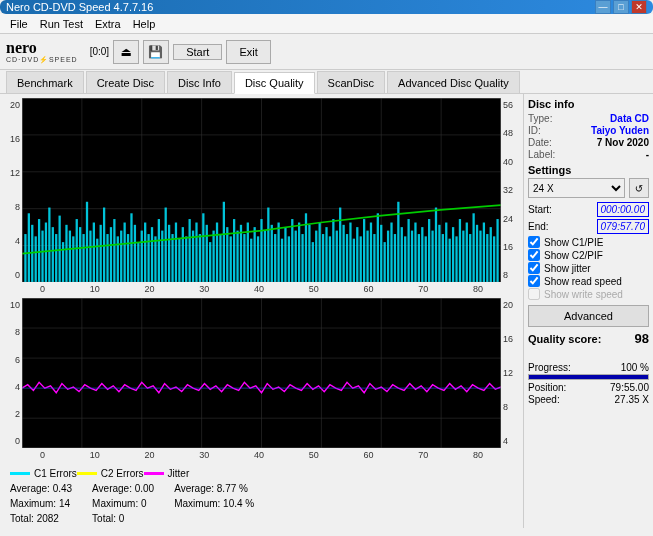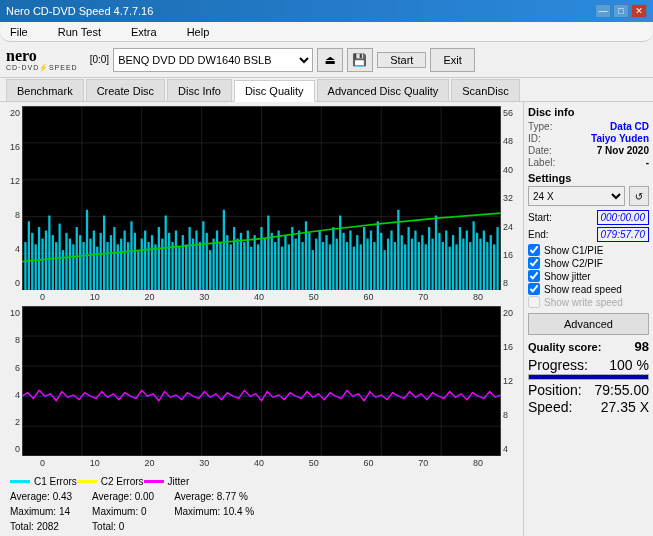--- a/index.html
+++ b/index.html
@@ -1,26 +1,26 @@
 <!DOCTYPE html>
 <html><head>
   <meta charset="utf-8">
   <style>
     * { box-sizing: border-box; margin: 0; padding: 0; }
     body { width: 653px; height: 536px; background: #f0f0f0; font-family: 'Segoe UI', Tahoma, sans-serif; font-size: 11px; overflow: hidden; }
     
     
-    .title-bar { background: linear-gradient(to right, #1a6baf, #2d8ae0); height: 22px; display: flex; align-items: center; justify-content: space-between; padding: 0 6px; color: white; font-size: 11px; }
+    .title-bar { background: linear-gradient(to right, #1a6baf, #2d8ae0); height: 14px; display: flex; align-items: center; justify-content: space-between; padding: 0 6px; color: white; font-size: 11px; border-radius: 6px; }
     .title-bar-title { display: flex; align-items: center; gap: 4px; }
     .title-bar-controls { display: flex; gap: 2px; }
     .title-bar-btn { width: 16px; height: 14px; background: #5a9fd4; border: 1px solid #3a7fbf; color: white; font-size: 9px; display: flex; align-items: center; justify-content: center; cursor: pointer; }
     .title-bar-btn.close { background: #c0392b; }
     
     
-    .menu-bar { background: #f5f5f5; height: 20px; display: flex; align-items: center; padding: 0 4px; border-bottom: 1px solid #ccc; gap: 18px; border-radius: 10px; }
+    .menu-bar { background: #f5f5f5; height: 20px; display: flex; align-items: center; padding: 0 4px; border-bottom: 1px solid #ccc; gap: 0; }
     .menu-item { padding: 2px 6px; font-size: 11px; cursor: pointer; }
     
     
     .toolbar { background: #f0f0f0; height: 36px; display: flex; align-items: center; padding: 0 6px; gap: 4px; border-bottom: 1px solid #ccc; }
     .nero-logo { display: flex; flex-direction: column; align-items: flex-start; margin-right: 8px; }
     .nero-text { font-size: 16px; font-weight: bold; color: #000; font-family: serif; line-height: 1; }
     .nero-sub { font-size: 7px; color: #333; letter-spacing: 1px; }
     
     .drive-select { width: 200px; height: 24px; font-size: 11px; border: 1px solid #aaa; background: white; }
     .toolbar-icon-btn { width: 26px; height: 24px; background: #e8e8e8; border: 1px solid #aaa; display: flex; align-items: center; justify-content: center; cursor: pointer; font-size: 12px; }
@@ -72,21 +72,21 @@
     .time-value { color: #00f; border: 1px solid #00f; padding: 1px 3px; font-size: 10px; font-style: italic; }
     
     .checkbox-row { display: flex; align-items: center; gap: 4px; margin-bottom: 1px; font-size: 10px; }
     input[type=checkbox] { width: 12px; height: 12px; }
     
     .advanced-btn { width: 100%; height: 22px; background: #e0e0e0; border: 1px solid #aaa; cursor: pointer; font-size: 11px; margin-top: 4px; }
     
     .quality-score-row { display: flex; justify-content: space-between; align-items: center; margin-top: 4px; font-size: 11px; font-weight: bold; }
     .quality-score-value { font-size: 13px; font-weight: bold; }
     
-    .progress-section { margin-top: 3px; font-size: 14px; }
+    .progress-section { margin-top: 16px; font-size: 10px; }
     .progress-row { display: flex; justify-content: space-between; margin-bottom: 1px; }
     .progress-bar-outer { height: 6px; background: #ccc; border: 1px solid #aaa; margin-bottom: 2px; }
     .progress-bar-inner { height: 100%; background: #00a; }
   </style>
 </head>
 <body>
 
 <div class="title-bar">
   <div class="title-bar-title">
     <span>Nero CD-DVD Speed 4.7.7.16</span>
@@ -104,36 +104,33 @@
   <span class="menu-item">Extra</span>
   <span class="menu-item">Help</span>
 </div>
 
 <div class="toolbar">
   <div class="nero-logo">
     <div class="nero-text">nero</div>
     <div class="nero-sub">CD·DVD⚡SPEED</div>
   </div>
   <span style="font-size:10px;">[0:0]</span>
-  <select class="drive-select">
-    <option>BENQ DVD DD DW1640 BSLB</option>
-  </select>
   <div class="toolbar-icon-btn" title="Eject">⏏</div>
   <div class="toolbar-icon-btn" title="Save">💾</div>
   <button class="start-btn">Start</button>
   <button class="exit-btn">Exit</button>
 </div>
 
 <div class="tabs">
   <div class="tab">Benchmark</div>
   <div class="tab">Create Disc</div>
   <div class="tab">Disc Info</div>
   <div class="tab active">Disc Quality</div>
+  <div class="tab">ScanDisc</div>
   <div class="tab">Advanced Disc Quality</div>
-  <div class="tab">ScanDisc</div>
 </div>
 
 <div class="main-content">
 
   <div class="chart-area">
 
     <div class="chart-wrapper">
       <div class="y-axis-left">
         <span>20</span>
         <span>16</span>

